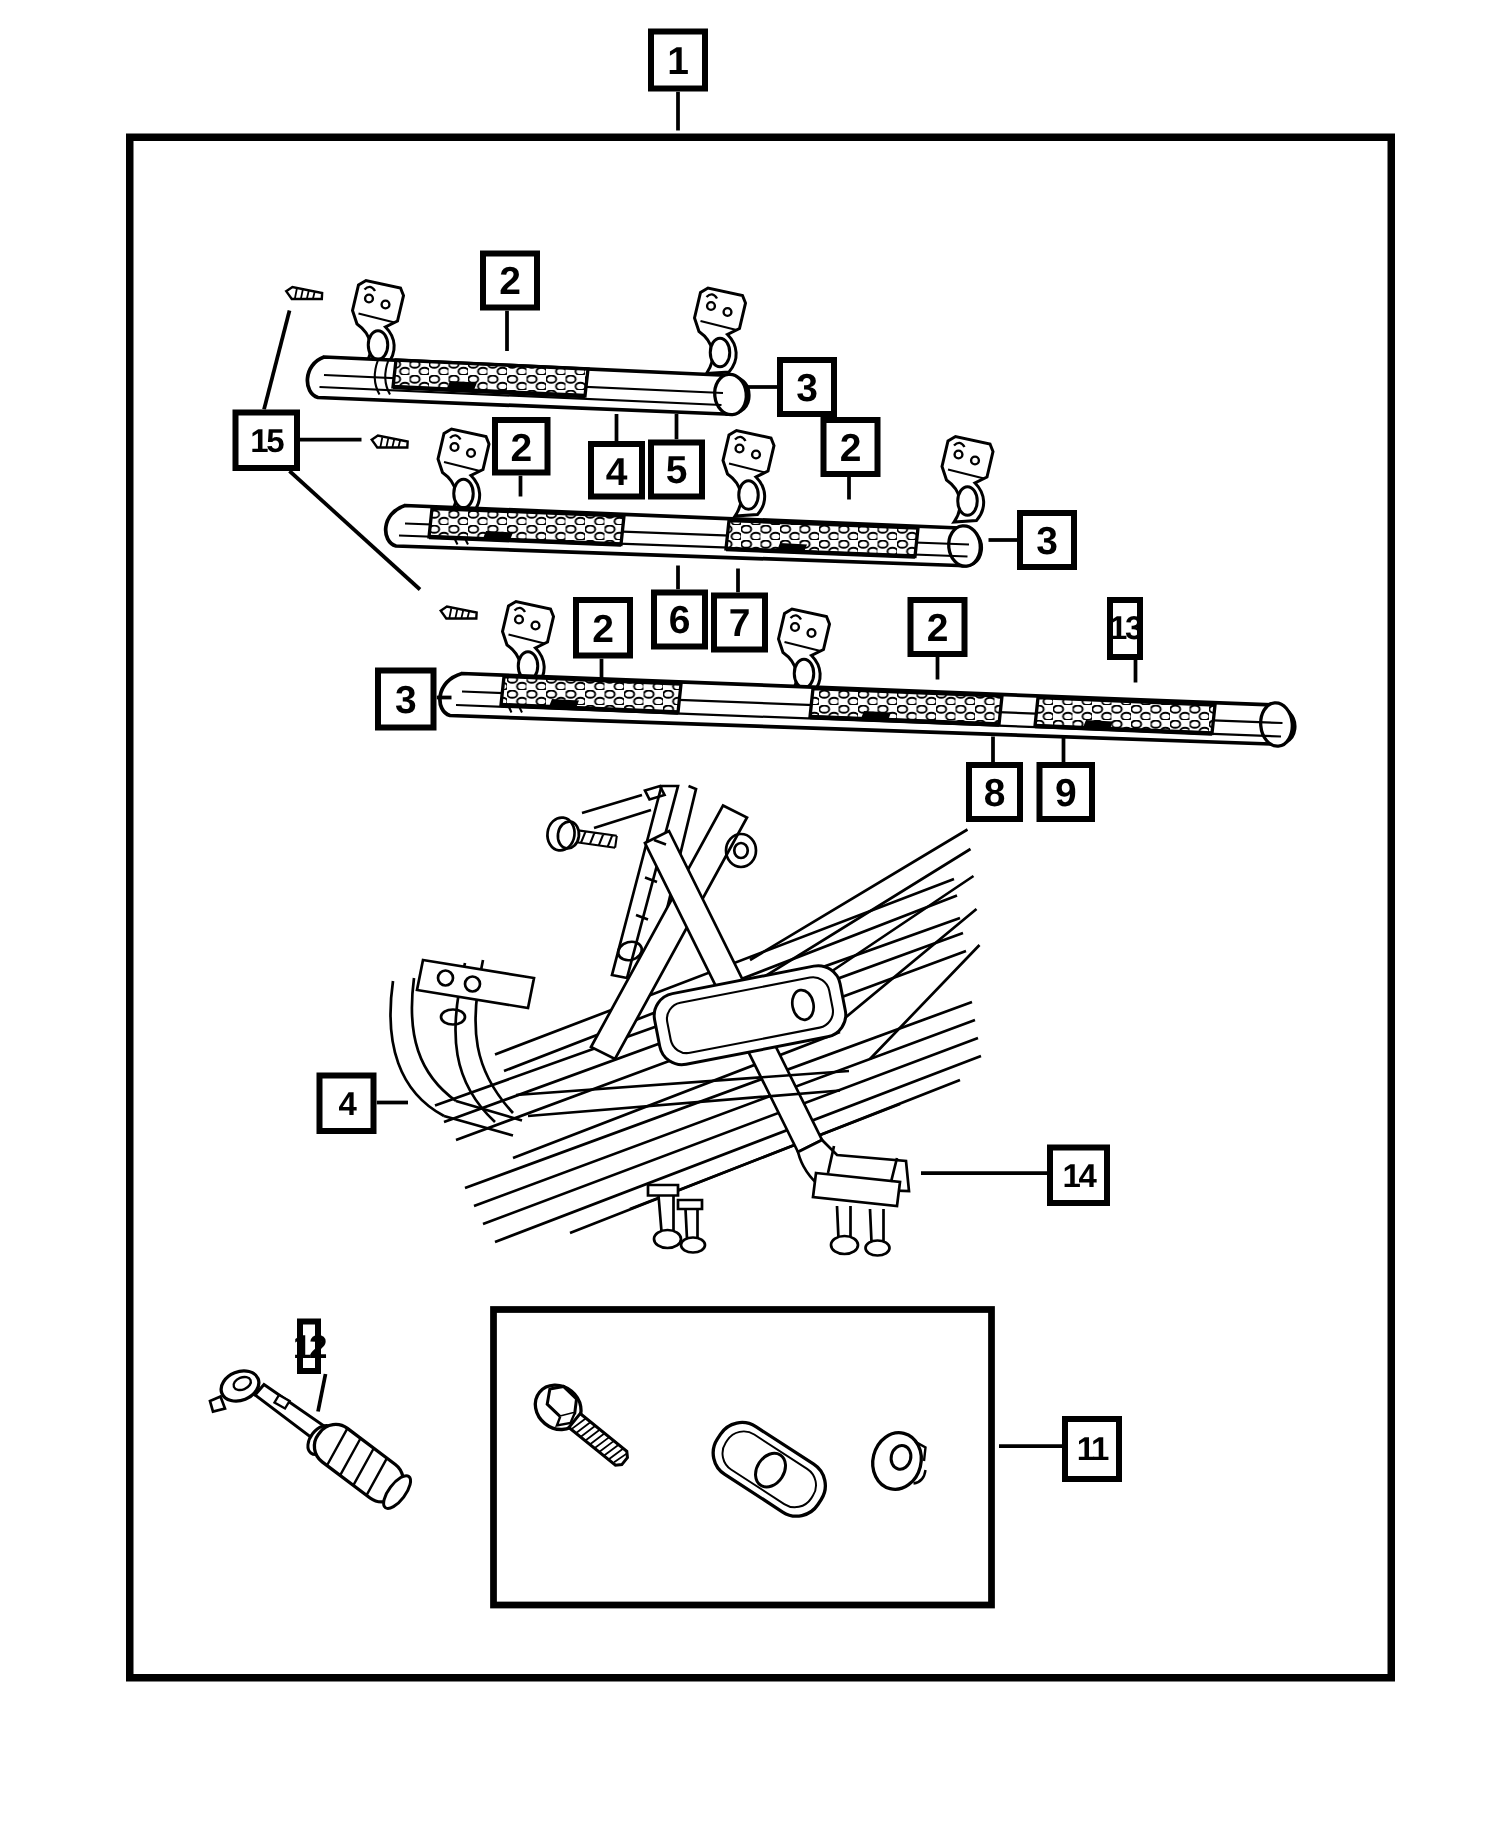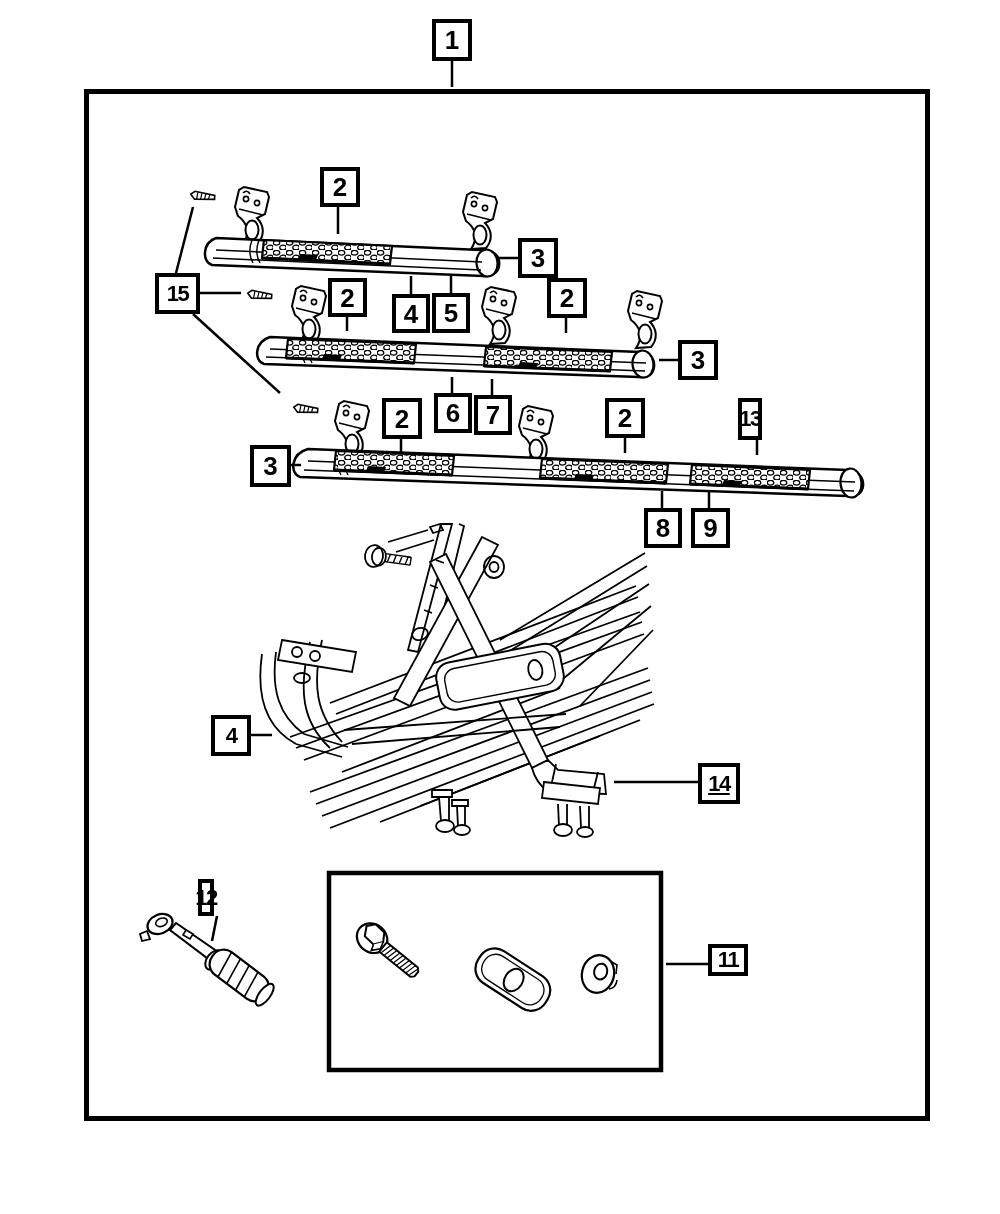--- a/index.html
+++ b/index.html
@@ -238,16 +238,16 @@
     <div class="callout" style="left: 678px; top: 340px; width: 40px; height: 40px;">3</div>
     <div class="callout" style="left: 382px; top: 398px; width: 40px; height: 41px;">2</div>
     <div class="callout" style="left: 434px; top: 393px; width: 38px; height: 40px;">6</div>
     <div class="callout" style="left: 474px; top: 395px; width: 38px; height: 40px;">7</div>
     <div class="callout" style="left: 605px; top: 398px; width: 40px; height: 40px;">2</div>
     <div class="callout two" style="left: 738px; top: 398px; width: 24px; height: 42px;">13</div>
     <div class="callout" style="left: 250px; top: 445px; width: 41px; height: 42px;">3</div>
     <div class="callout" style="left: 644px; top: 508px; width: 38px; height: 40px;">8</div>
     <div class="callout" style="left: 691px; top: 508px; width: 39px; height: 40px;">9</div>
     <div class="callout two" style="left: 211px; top: 715px; width: 40px; height: 41px;">4</div>
-    <div class="callout two" style="left: 698px; top: 763px; width: 42px; height: 41px; text-decoration: underline;">14</div>
+    <div class="callout two" style="left: 698px; top: 763px; width: 42px; height: 41px;">14</div>
     <div class="callout two" style="left: 198px; top: 879px; width: 16px; height: 37px;">12</div>
-    <div class="callout two" style="left: 708px; top: 944px; width: 40px; height: 32px;">11</div>
+    <div class="callout two" style="left: 708px; top: 944px; width: 40px; height: 44px;">11</div>
   </div>
 
 </body></html>

